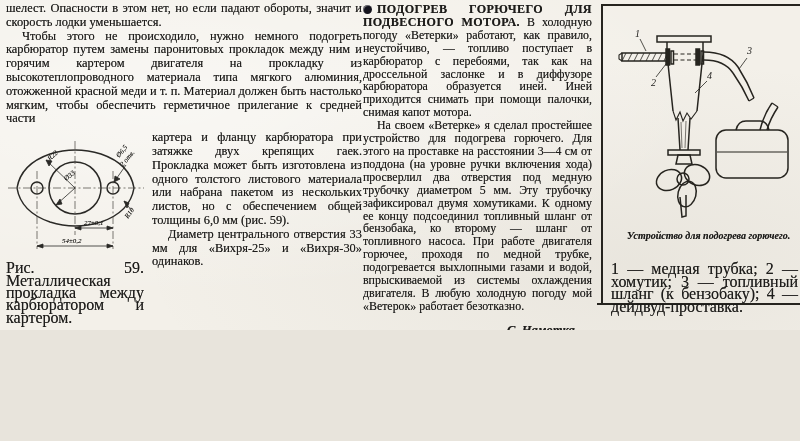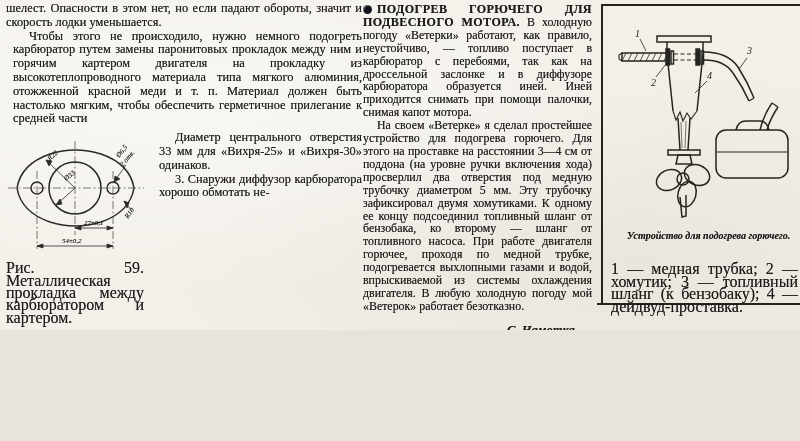--- a/index.html
+++ b/index.html
@@ -7,21 +7,21 @@
     position:relative;width:800px;height:330px;overflow:hidden;
     background:
       radial-gradient(ellipse at 20% 30%, rgba(255,255,255,.5), rgba(0,0,0,0) 60%),
       radial-gradient(ellipse at 80% 80%, rgba(120,110,90,.08), rgba(0,0,0,0) 55%),
       #f3f0e9;
     font-family:"Liberation Serif","DejaVu Serif",serif;
     color:#1d1c1a;
   }
   .txt{ text-align:justify; text-shadow:0 0 .4px rgba(20,20,20,.6); hyphens:auto; }
   .para{ margin:0; }
-  .indent{ text-indent:16px;margin-left:7px; }
+  .indent{ text-indent:16px; }
 
   
   #left-block{ position:absolute; left:6px; top:2px; width:356px;
     font-size:12.4px; line-height:13.8px; }
   #fig-row{ display:flex; margin-top:5px; }
   #fig-cell{ width:146px; flex:0 0 146px; }
   #fig-caption{ font-size:16px; line-height:12.4px; margin-top:5px; padding-right:8px;
     text-align:justify; }
   #wrap-cell{ flex:1; }
 
@@ -113,22 +113,22 @@
           <g stroke="#2a2926" stroke-width=".8" fill="none">
             <path d="M31,115 L107,115"></path>
             <path d="M31,115 l6,-2 0,4 z M107,115 l-6,-2 0,4 z" fill="#2a2926"></path>
           </g>
           <text class="fig-lbl" x="56" y="112">54±0,2</text>
         </svg>
         <div id="fig-caption" class="txt">Рис. 59. Металлическая прокладка между карбюратором и картером.</div>
       </div>
 
       <div id="wrap-cell">
+        <p class="para">картера и фланцу карбюратора при затяжке двух крепящих гаек. Прокладка может быть изготовлена из одного толстого листового материала или набрана пакетом из нескольких листов, но с обеспечением общей толщины 6,0 мм (рис. 59).</p>
         <p class="para indent">Диаметр центрального отверстия 33 мм для «Вихря-25» и «Вихря-30» одинаков.</p>
-        <p class="para indent">3. Снаружи диффузор карбюратора хорошо обмотать не-</p>
       </div>
     </div>
 
   </div>
 
   <div id="col3" class="txt">
     <p class="para"><span class="bullet"></span><span class="art2-title">ПОДОГРЕВ ГОРЮЧЕГО ДЛЯ ПОДВЕСНОГО МОТОРА.</span> <span>В холодную погоду «Ветерки» работают, как правило, неустойчиво, — топливо поступает в карбюратор с перебоями, так как на дроссельной заслонке и в диффузоре карбюратора образуется иней. Иней приходится снимать при помощи палочки, снимая капот мотора.</span></p>
     <p class="para indent2">На своем «Ветерке» я сделал простейшее устройство для подогрева горючего. Для этого на проставке на расстоянии 3—4 см от поддона (на уровне ручки включения хода) просверлил два отверстия под медную трубочку диаметром 5 мм. Эту трубочку зафиксировал двумя хомутиками. К одному ее концу подсоединил топливный шланг от бензобака, ко второму — шланг от топливного насоса. При работе двигателя горючее, проходя по медной трубке, подогревается выхлопными газами и водой, впрыскиваемой из системы охлаждения двигателя. В любую холодную погоду мой «Ветерок» работает безотказно.</p>
     <div id="sig-name">С. Намотка,</div>
     <div id="sig-place">с. Долгощелье Архангельской обл.</div>

